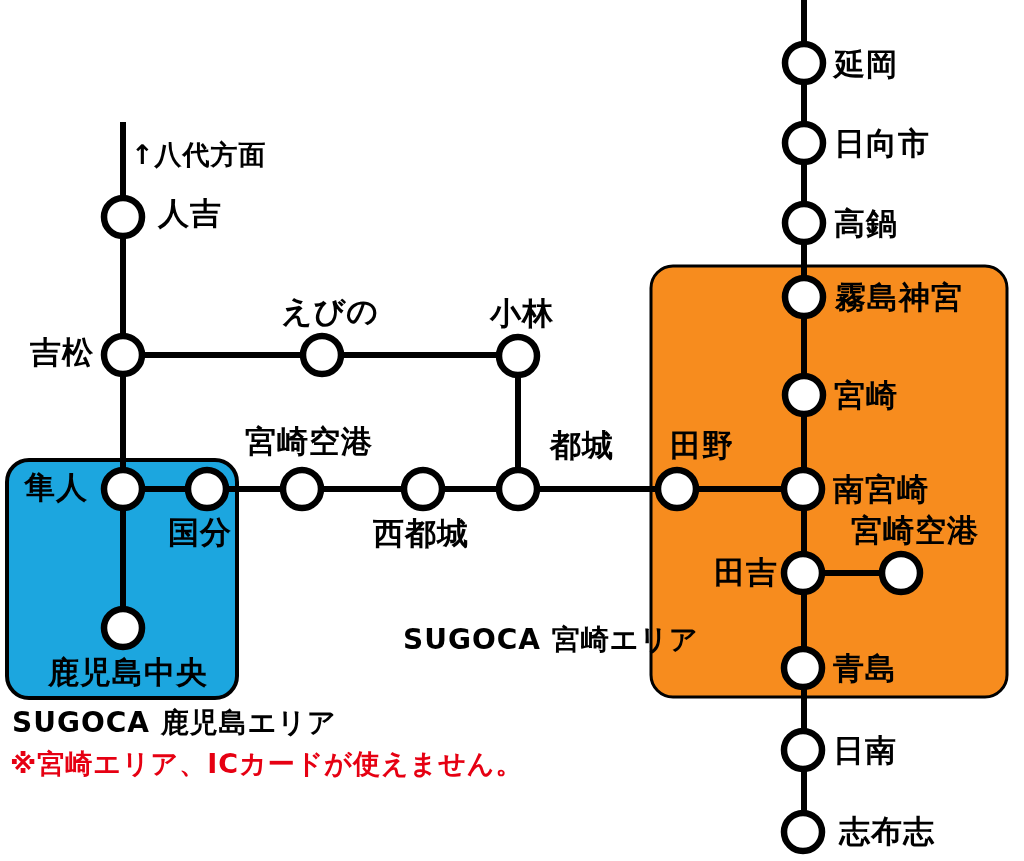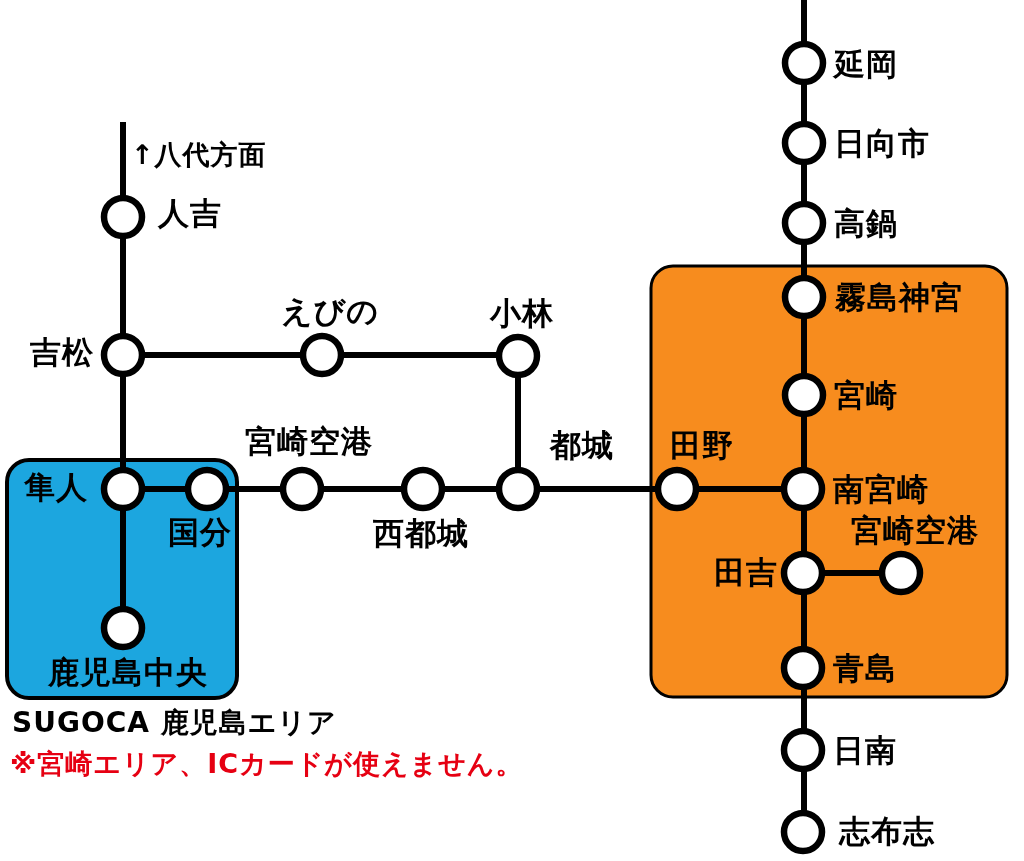--- a/index.html
+++ b/index.html
@@ -67,20 +67,21 @@
       <circle cx="804" cy="63" r="19" fill="#ffffff" stroke="#000000" stroke-width="6.5"></circle>
       <circle cx="804" cy="143" r="19" fill="#ffffff" stroke="#000000" stroke-width="6.5"></circle>
       <circle cx="804" cy="223" r="19" fill="#ffffff" stroke="#000000" stroke-width="6.5"></circle>
       <circle cx="804" cy="297" r="19" fill="#ffffff" stroke="#000000" stroke-width="6.5"></circle>
       <circle cx="804" cy="395" r="19" fill="#ffffff" stroke="#000000" stroke-width="6.5"></circle>
       <circle cx="123" cy="628" r="19" fill="#ffffff" stroke="#000000" stroke-width="6.5"></circle>
     </svg>
   <div id="labels">
     <div class="txt dir" id="lbl-yatsushiro">↑八代方面</div>
     <div class="txt area" id="lbl-kagoshima-area">SUGOCA 鹿児島エリア</div>
+    <div class="txt area" id="lbl-miyazaki-area">SUGOCA 宮崎エリア</div>
     <div class="txt note" id="lbl-note" style="color: rgb(230, 0, 18);">※宮崎エリア、ICカードが使えません。</div>
   <div class="txt station" style="left: 190px; top: 213px;">人吉</div>
       <div class="txt station" style="left: 62px; top: 352px;">吉松</div>
       <div class="txt station" style="left: 330px; top: 311px;">えびの</div>
       <div class="txt station" style="left: 522px; top: 313px;">小林</div>
       <div class="txt station" style="left: 56px; top: 487px;">隼人</div>
       <div class="txt station" style="left: 200px; top: 532px;">国分</div>
       <div class="txt station" style="left: 309px; top: 441px;">宮崎空港</div>
       <div class="txt station" style="left: 421px; top: 533px;">西都城</div>
       <div class="txt station" style="left: 562px; top: 445px; margin-left: 20px;">都城</div>

